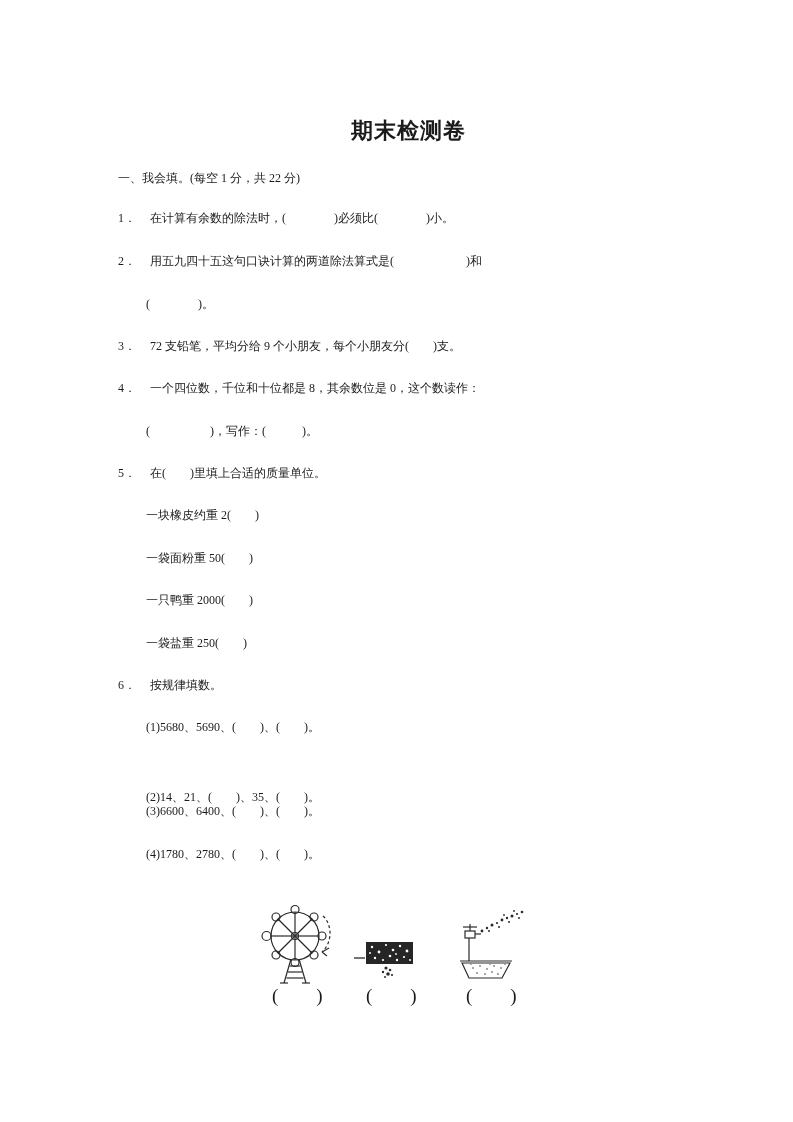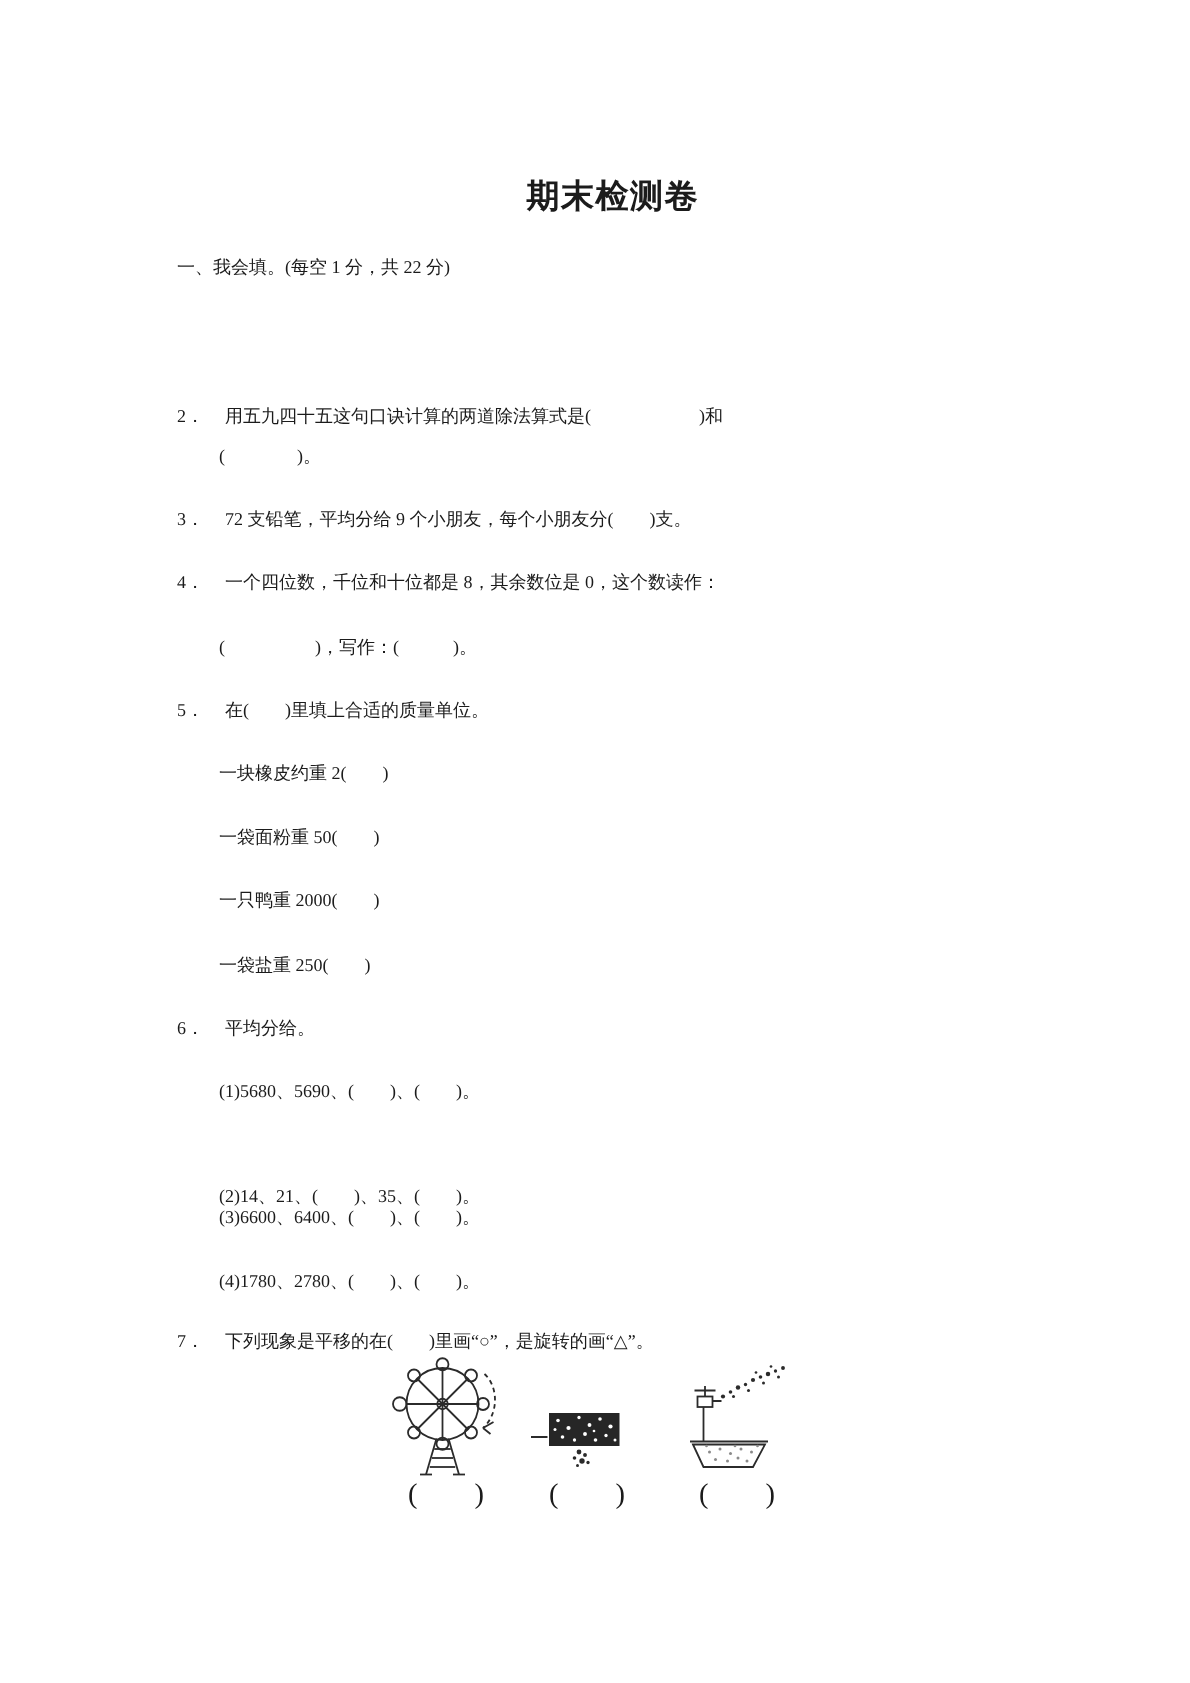--- a/index.html
+++ b/index.html
@@ -32,42 +32,42 @@
 </style>
 </head>
 <body>
 
 <div class="page">
 
   <h1 class="title">期末检测卷</h1>
 
   <div class="line" style="top:167px">一、我会填。(每空 1 分，共 22 分)</div>
 
+  <div class="line" style="top:207px"><span class="num">1．</span><span>在计算有余数的除法时，(　　　　)必须比(　　　　)小。</span></div>
 
-  <div class="line" style="top:266px"><span class="num">2．</span><span>用五九四十五这句口诀计算的两道除法算式是(　　　　　　)和</span></div>
+  <div class="line" style="top:250px"><span class="num">2．</span><span>用五九四十五这句口诀计算的两道除法算式是(　　　　　　)和</span></div>
   <div class="line cont" style="top:293px">(　　　　)。</div>
 
   <div class="line" style="top:335px"><span class="num">3．</span><span>72 支铅笔，平均分给 9 个小朋友，每个小朋友分(　　)支。</span></div>
 
   <div class="line" style="top:377px"><span class="num">4．</span><span>一个四位数，千位和十位都是 8，其余数位是 0，这个数读作：</span></div>
   <div class="line cont" style="top:420px">(　　　　　)，写作：(　　　)。</div>
 
   <div class="line" style="top:462px"><span class="num">5．</span><span>在(　　)里填上合适的质量单位。</span></div>
   <div class="line cont" style="top:504px">一块橡皮约重 2(　　)</div>
   <div class="line cont" style="top:547px">一袋面粉重 50(　　)</div>
   <div class="line cont" style="top:589px">一只鸭重 2000(　　)</div>
   <div class="line cont" style="top:632px">一袋盐重 250(　　)</div>
 
-  <div class="line" style="top:674px"><span class="num">6．</span><span>平均分给。</span></div>
+  <div class="line" style="top:674px"><span class="num">6．</span><span>按规律填数。</span></div>
   <div class="line cont" style="top:716px">(1)5680、5690、(　　)、(　　)。</div>
   <div class="line cont" style="top:786px">(2)14、21、(　　)、35、(　　)。</div>
   <div class="line cont" style="top:800px">(3)6600、6400、(　　)、(　　)。</div>
   <div class="line cont" style="top:843px">(4)1780、2780、(　　)、(　　)。</div>
 
-  <div class="line" style="top:883px"><span class="num">7．</span><span>下列现象是平移的在(　　)里画“○”，是旋转的画“△”。</span></div>
 
   <div class="figures">
 
     <div class="fig" style="left:258px;top:8px">
       <svg width="82" height="86" viewBox="0 0 82 86">
         <g stroke="#2b2b2b" stroke-width="1.2" fill="none">
           <circle cx="37" cy="32" r="24"></circle>
           <line x1="37" y1="32" x2="61" y2="32"></line>
             <line x1="37" y1="32" x2="54" y2="15"></line>
           <line x1="37" y1="32" x2="37" y2="8"></line>

